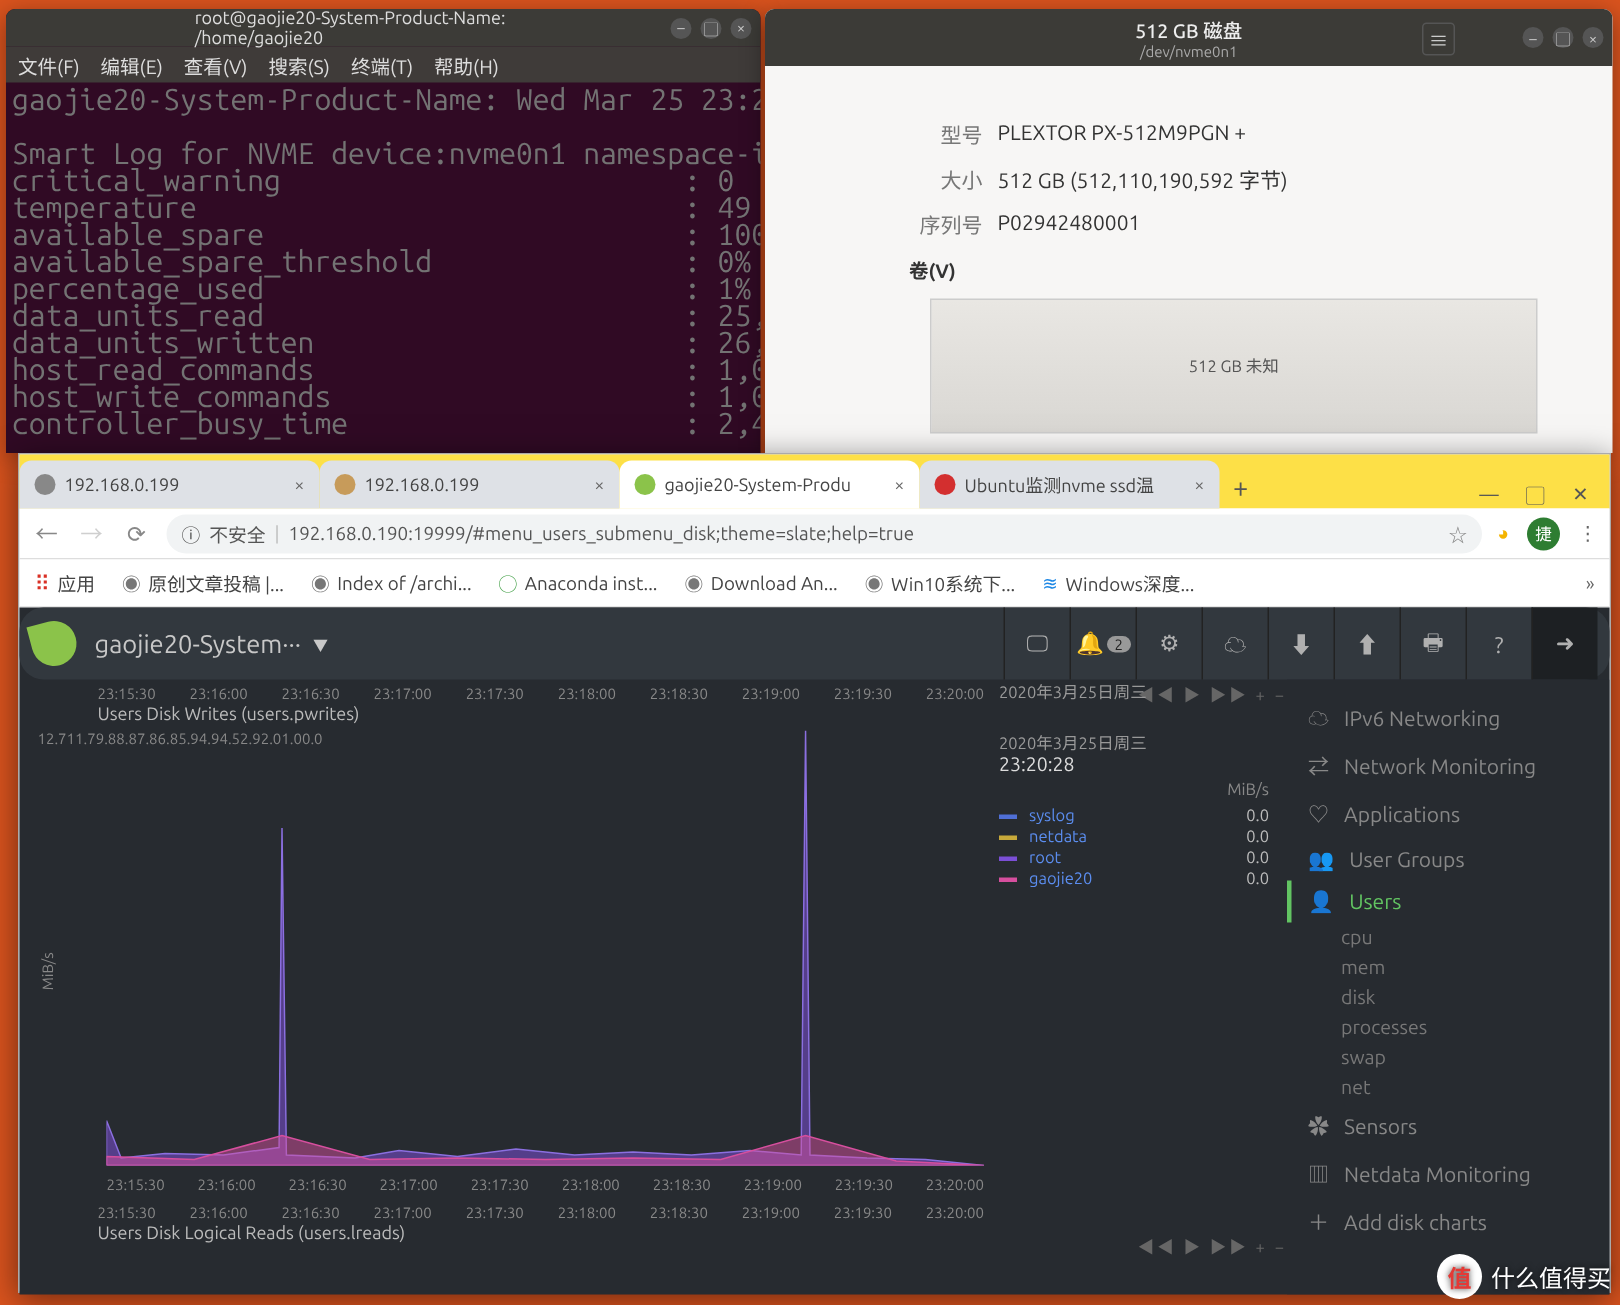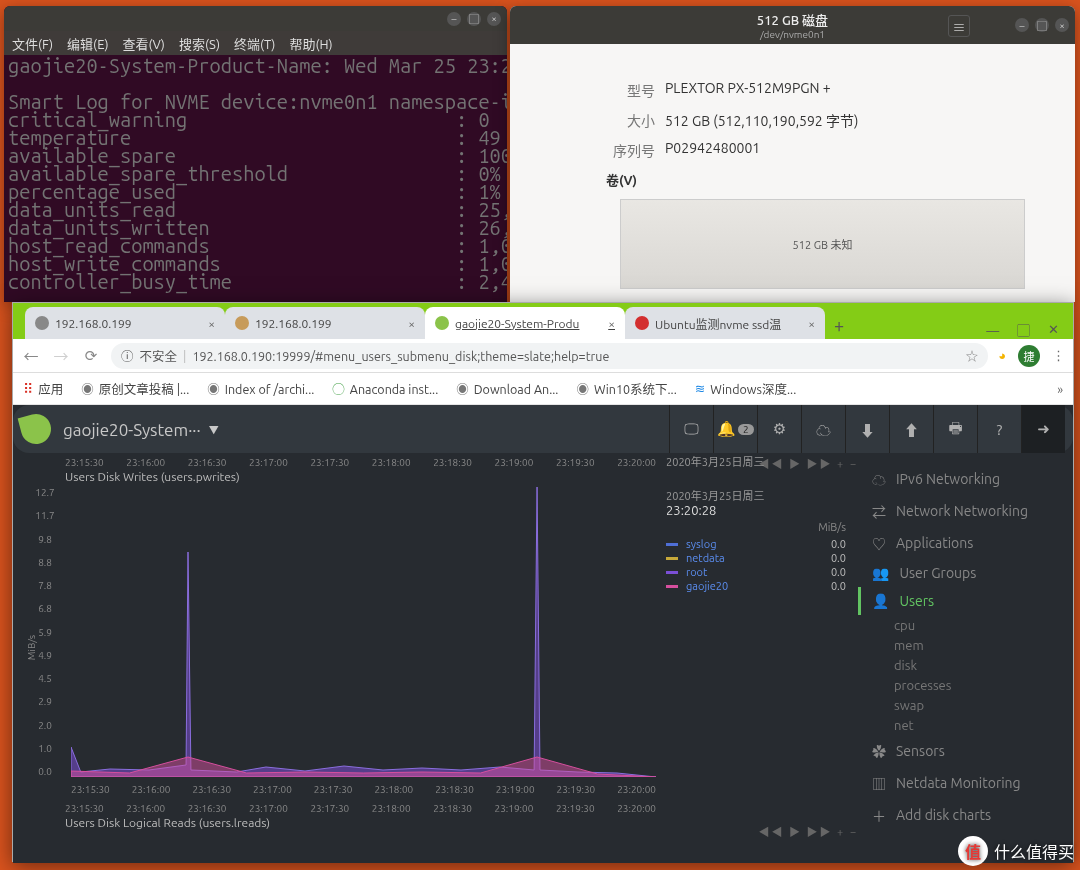--- a/index.html
+++ b/index.html
@@ -23,23 +23,23 @@
   .disk-title .wdots { position:absolute; right:6px; display:flex; gap:6px;}
   .disk-body { padding:36px 30px 10px 90px; }
   .disk-row { display:flex; margin-bottom:10px; font-size:14px;}
   .disk-row .lbl { width:55px; color:#777; text-align:right; margin-right:10px;}
   .disk-row .val { color:#333; }
   .vol-hdr { margin-top:10px; font-weight:bold; color:#333; padding-left:6px;}
   .vol-box { margin:10px 20px 0 20px; height:90px; background:linear-gradient(#e9e7e3,#d9d7d3); border:1px solid #ccc; display:flex;align-items:center;justify-content:center; color:#555; font-size:11px;}
 
   
   .browser { position:absolute; left:12px; top:302px; width:1062px; height:560px; background:#fff; border:1px solid #aaa; box-shadow:0 4px 20px rgba(0,0,0,0.5);}
-  .tabstrip { background:#84cc16; height:36px; display:flex; align-items:flex-end; padding-left:12px;justify-content:flex-end; }
+  .tabstrip { background:#fde047; height:36px; display:flex; align-items:flex-end; padding-left:0;justify-content:flex-end; }
   .tab { height:32px; background:#dee1e6; border-radius:8px 8px 0 0; padding:0 10px; display:flex; align-items:center; gap:6px; font-size:12px; color:#444; width:200px; position:relative;}
-  .tab.active { background:#fff;text-decoration:underline; }
+  .tab.active { background:#fff; }
   .tab .fav { width:14px;height:14px;border-radius:50%; }
   .tab .x { margin-left:auto; color:#666; }
   .newtab { width:28px;height:28px;display:flex;align-items:center;justify-content:center;color:#555;font-size:18px;}
   .wctrl { margin-left:auto; display:flex; gap:18px; padding-right:14px; align-items:center; color:#555;}
   .addr { height:34px; background:#fff; border-bottom:1px solid #ddd; display:flex; align-items:center; padding:0 8px; gap:10px; }
   .addr .nav-ico { color:#888; font-size:15px; width:20px; text-align:center;}
   .addr .url { flex:1; background:#f1f3f4; border-radius:14px; height:26px; display:flex; align-items:center; padding:0 10px; font-size:12.5px; color:#555; gap:6px;}
   .addr .right { display:flex; gap:12px; align-items:center;}
   .addr .avatar { width:22px;height:22px;border-radius:50%;background:#2e7d32;color:#fff;display:flex;align-items:center;justify-content:center;font-size:11px;}
   .bookmarks { height:32px; background:#fff; border-bottom:1px solid #e5e5e5; display:flex; align-items:center; padding:0 10px; gap:18px; font-size:12.5px; color:#444;}
@@ -59,21 +59,21 @@
   .nd-body { flex:1; display:flex; overflow:hidden;}
   .charts { flex:1; padding:4px 12px; position:relative; overflow:hidden;}
   .sidebar { width:215px; background:#272b30; padding:10px 0;}
   .side-item { display:flex;align-items:center;gap:10px;padding:6px 14px;color:#888;font-size:14px;}
   .side-item.sel { color:#62c462; border-left:3px solid #62c462; padding-left:11px;}
   .side-sub { padding:3px 14px 3px 36px; color:#777; font-size:13px;}
 
   .chart-title { color:#bbb; font-size:12px; margin:2px 0 2px 40px;}
   .time-axis { color:#888; font-size:10px; display:flex; justify-content:space-between; margin-left:40px; margin-right:190px;}
   .chartbox { position:relative; height:310px; margin-top:4px;}
-  .yaxis { position:absolute; left:0; top:0; bottom:20px; width:44px; color:#888; font-size:10px; display:flex; flex-direction:column; justify-content:space-between; text-align:center; padding-right:4px;}
+  .yaxis { position:absolute; left:0; top:0; bottom:20px; width:44px; color:#888; font-size:10px; display:flex; flex-direction:row; justify-content:space-between; text-align:left; padding-right:4px;}
   .ylab { position:absolute; left:-6px; top:50%; transform:rotate(-90deg); color:#888; font-size:10px;}
   .plot { position:absolute; left:46px; right:190px; top:0; bottom:20px; }
   .plot svg { width:100%; height:100%;}
   .x-axis { position:absolute; left:46px; right:190px; bottom:2px; display:flex; justify-content:space-between; color:#888; font-size:10px;}
   .legend { position:absolute; right:0; top:0; width:180px; color:#bbb; font-size:11px;}
   .legend .date { color:#999;}
   .legend .time { color:#ddd; font-size:13px;}
   .legend .unit { text-align:right; color:#888; margin:4px 0;}
   .legend-row { display:flex; align-items:center; gap:8px; padding:1px 0;}
   .legend-row .sw { width:12px; height:3px;}
@@ -83,20 +83,21 @@
 
   
   .watermark { position:absolute; right:6px; bottom:4px; display:flex;align-items:center;gap:6px; color:#fff; font-size:16px; text-shadow:0 0 4px rgba(0,0,0,0.8);}
   .watermark .c { width:30px;height:30px;border-radius:50%;background:#fff;color:#e53935;display:flex;align-items:center;justify-content:center;font-weight:bold;}
 </style>
 </head>
 <body>
 
 <div class="terminal">
   <div class="term-title">
+    <span class="t">root@gaojie20-System-Product-Name: /home/gaojie20</span>
     <div class="term-dots">
       <span class="term-dot">–</span>
       <span class="term-dot">▢</span>
       <span class="term-dot">×</span>
     </div>
   </div>
   <div class="term-menu" id="term-menu">
       <span>文件(F)</span>
       <span>编辑(E)</span>
       <span>查看(V)</span>
@@ -344,21 +345,21 @@
           <div class="date">2020年3月25日周三</div>
         </div>
       </div>
       <div class="sidebar" id="ndside">
           <div class="side-item">
             <span>☁</span>
             <span>IPv6 Networking</span>
           </div>
           <div class="side-item">
             <span>⇄</span>
-            <span>Network Networking</span>
+            <span>Network Monitoring</span>
           </div>
           <div class="side-item">
             <span>♡</span>
             <span>Applications</span>
           </div>
           <div class="side-item">
             <span>👥</span>
             <span>User Groups</span>
           </div>
           <div class="side-item sel">

